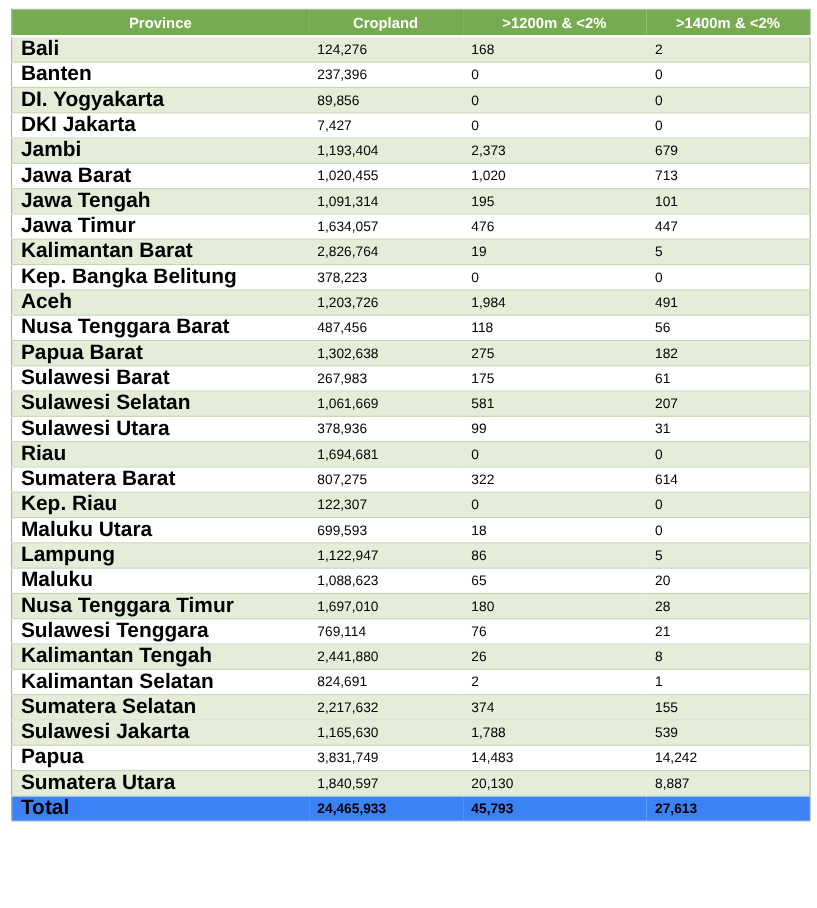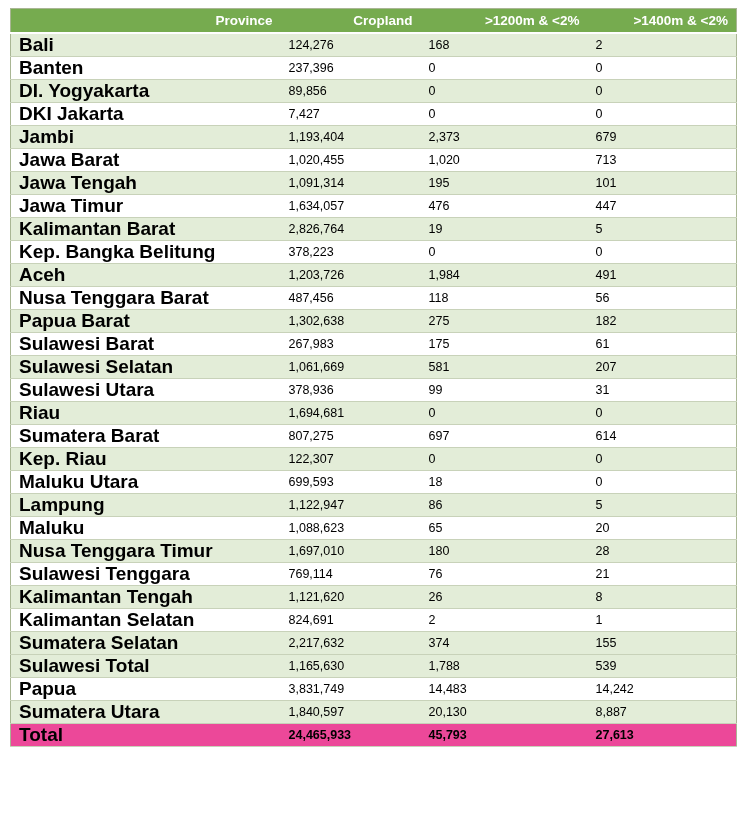--- a/index.html
+++ b/index.html
@@ -20,21 +20,21 @@
     border-collapse: collapse;
     table-layout: fixed;
     width: 726px;
     border: 1px solid var(--border-outer, #A9B694);
   }
   table.data-table th {
     background: var(--header-bg, #76AB4F);
     color: var(--header-text, #FFFFFF);
     font-weight: bold;
     font-size: 13.5px;
-    text-align: right;
+    text-align: center;
     height: 23px;
     padding: 0 8px;
     border-bottom: 2px solid #ffffff;
     white-space: nowrap;
     overflow: hidden;
   }
   table.data-table td {
     height: 22px;
     font-size: 12.5px;
     color: var(--text, #000000);
@@ -48,21 +48,21 @@
   }
   table.data-table td.province {
     font-weight: bold;
     font-size: 19px;
   }
   table.data-table tr.alt td {
     background: var(--row-alt-bg, #E3EDD8);
   }
   table.data-table tfoot td {
     font-weight: bold;
-    background: #ec4899;
+    background: #3b82f6;
     border-bottom: 1px solid var(--border-inner, #C8D2B9);
     margin-top: 11px;
   }
 </style>
 </head>
 <body>
 
 <div class="table-container">
   <table class="data-table">
     <colgroup>
@@ -178,21 +178,21 @@
         </tr>
         <tr class="alt">
           <td class="province">Riau</td>
           <td>1,694,681</td>
           <td>0</td>
           <td>0</td>
         </tr>
         <tr>
           <td class="province">Sumatera Barat</td>
           <td>807,275</td>
-          <td>697</td>
+          <td>322</td>
           <td>614</td>
         </tr>
         <tr class="alt">
           <td class="province">Kep. Riau</td>
           <td>122,307</td>
           <td>0</td>
           <td>0</td>
         </tr>
         <tr>
           <td class="province">Maluku Utara</td>
@@ -219,38 +219,38 @@
           <td>28</td>
         </tr>
         <tr>
           <td class="province">Sulawesi Tenggara</td>
           <td>769,114</td>
           <td>76</td>
           <td>21</td>
         </tr>
         <tr class="alt">
           <td class="province">Kalimantan Tengah</td>
-          <td>1,121,620</td>
+          <td>2,441,880</td>
           <td>26</td>
           <td>8</td>
         </tr>
         <tr>
           <td class="province">Kalimantan Selatan</td>
           <td>824,691</td>
           <td>2</td>
           <td>1</td>
         </tr>
         <tr class="alt">
           <td class="province">Sumatera Selatan</td>
           <td>2,217,632</td>
           <td>374</td>
           <td>155</td>
         </tr>
         <tr class="alt">
-          <td class="province">Sulawesi Total</td>
+          <td class="province">Sulawesi Jakarta</td>
           <td>1,165,630</td>
           <td>1,788</td>
           <td>539</td>
         </tr>
         <tr>
           <td class="province">Papua</td>
           <td>3,831,749</td>
           <td>14,483</td>
           <td>14,242</td>
         </tr>

